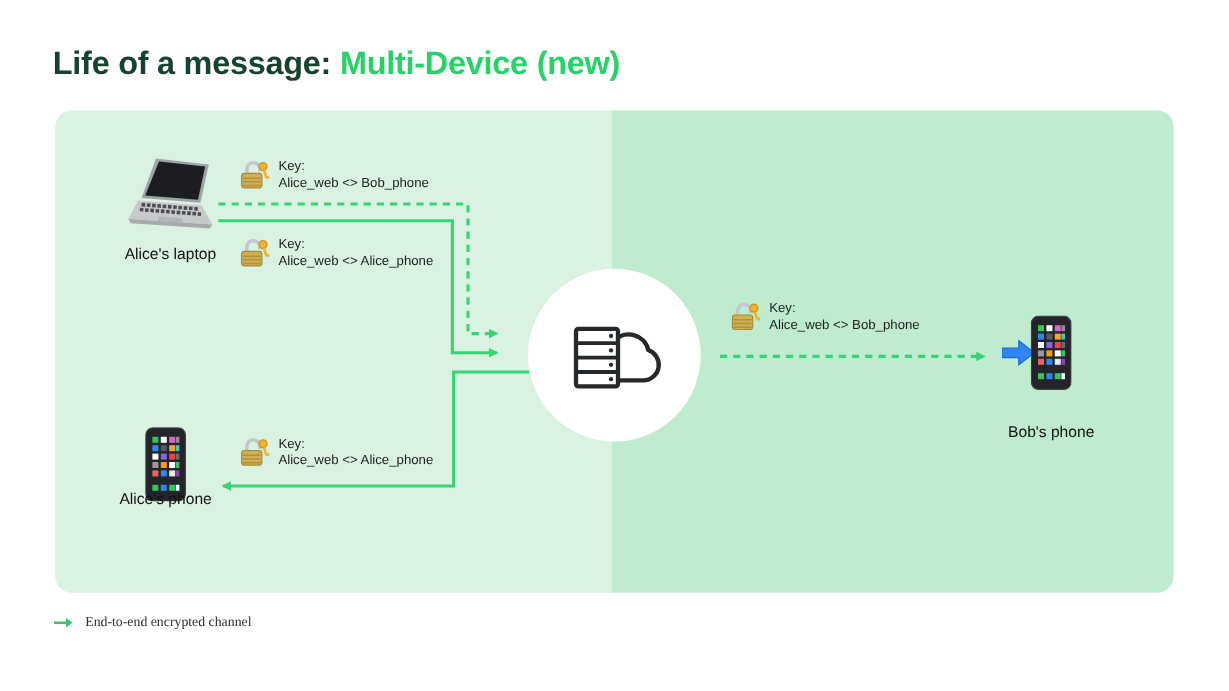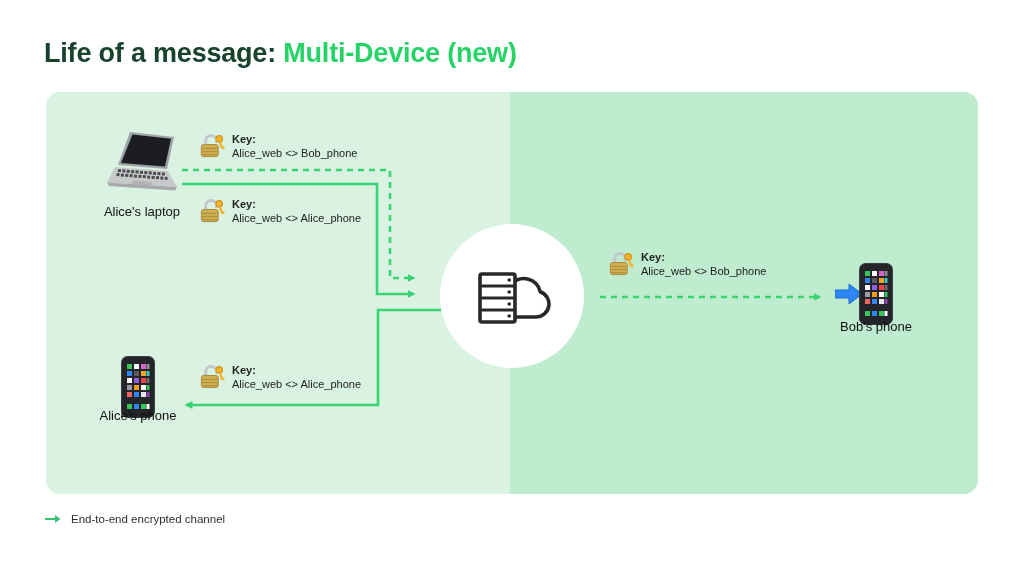--- a/index.html
+++ b/index.html
@@ -23,24 +23,24 @@
   
   .lines{position:absolute;left:0;top:0;pointer-events:none;}
 
   
   .dev-label{position:absolute;font-size:13px;font-weight:400;color:#101010;text-align:center;}
   .icon-abs{position:absolute;}
 
   
   .key{position:absolute;display:flex;align-items:flex-start;}
   .key .txt{margin-left:7px;font-size:11px;line-height:14px;color:#1d1d1d;padding-top:1px;}
-  .key .txt b{font-weight:700;}
-
-  
-  .legend{position:absolute;left:44px;top:513px;display:flex;align-items:center;gap:9px;}
+  .key .txt b{font-weight:400;}
+
+  
+  .legend{position:absolute;left:44px;top:513px;display:flex;align-items:center;gap:9px;font-family:Liberation Serif, serif;}
   .legend .txt{font-size:11.5px;color:#2e2e2e;}
 </style>
 </head>
 <body>
 
 <div id="stage">
 
   <div class="title"><span class="dark">Life of a message: </span><span class="green">Multi-Device (new)</span></div>
 
   <div class="panel left"></div>
@@ -152,21 +152,21 @@
       <rect x="6" y="36" width="5" height="5" fill="#ef6461"></rect>
         <rect x="13" y="36" width="5" height="5" fill="#2f86f6"></rect>
         <rect x="20" y="36" width="5" height="5" fill="#e8e8ea"></rect>
         <rect x="25.5" y="36" width="3" height="5" fill="#8e44ad"></rect>
       <rect x="6" y="48" width="5" height="5" fill="#34c759"></rect>
         <rect x="13" y="48" width="5" height="5" fill="#2f86f6"></rect>
         <rect x="20" y="48" width="5" height="5" fill="#34c759"></rect>
         <rect x="25.5" y="48" width="3" height="5" fill="#ffffff"></rect>
     </g>
   </svg>
-  <div class="dev-label" style="left:820px;top:319px;width:112px">Bob's phone</div>
+  <div class="dev-label" style="left:820px;top:352px;width:112px">Bob's phone</div>
 
   <div class="key" style="left:198px;top:362px">
     <svg width="27" height="28" viewBox="0 0 28 28">
       <path d="M8 15 V9.8 a5.6 5.6 0 0 1 11.2 0 V12" fill="none" stroke="#c3c7cd" stroke-width="3"></path>
       <circle cx="22" cy="7.6" r="3.4" fill="#f3b32a" stroke="#d2931c" stroke-width="1.2"></circle>
       <path d="M22.8 10.8 L25 17.5 M25 17.5 l2.4 -1.1" fill="none" stroke="#f3b32a" stroke-width="2.4"></path>
       <rect x="3.5" y="13.5" width="17.5" height="12.5" rx="2.4" fill="#cfb150" stroke="#a8883a" stroke-width="1"></rect>
       <line x1="4.5" y1="17.6" x2="20" y2="17.6" stroke="#b2913e" stroke-width="1.3"></line>
       <line x1="4.5" y1="20.8" x2="20" y2="20.8" stroke="#b2913e" stroke-width="1.3"></line>
       <line x1="4.5" y1="24" x2="20" y2="24" stroke="#b2913e" stroke-width="1.3"></line>

